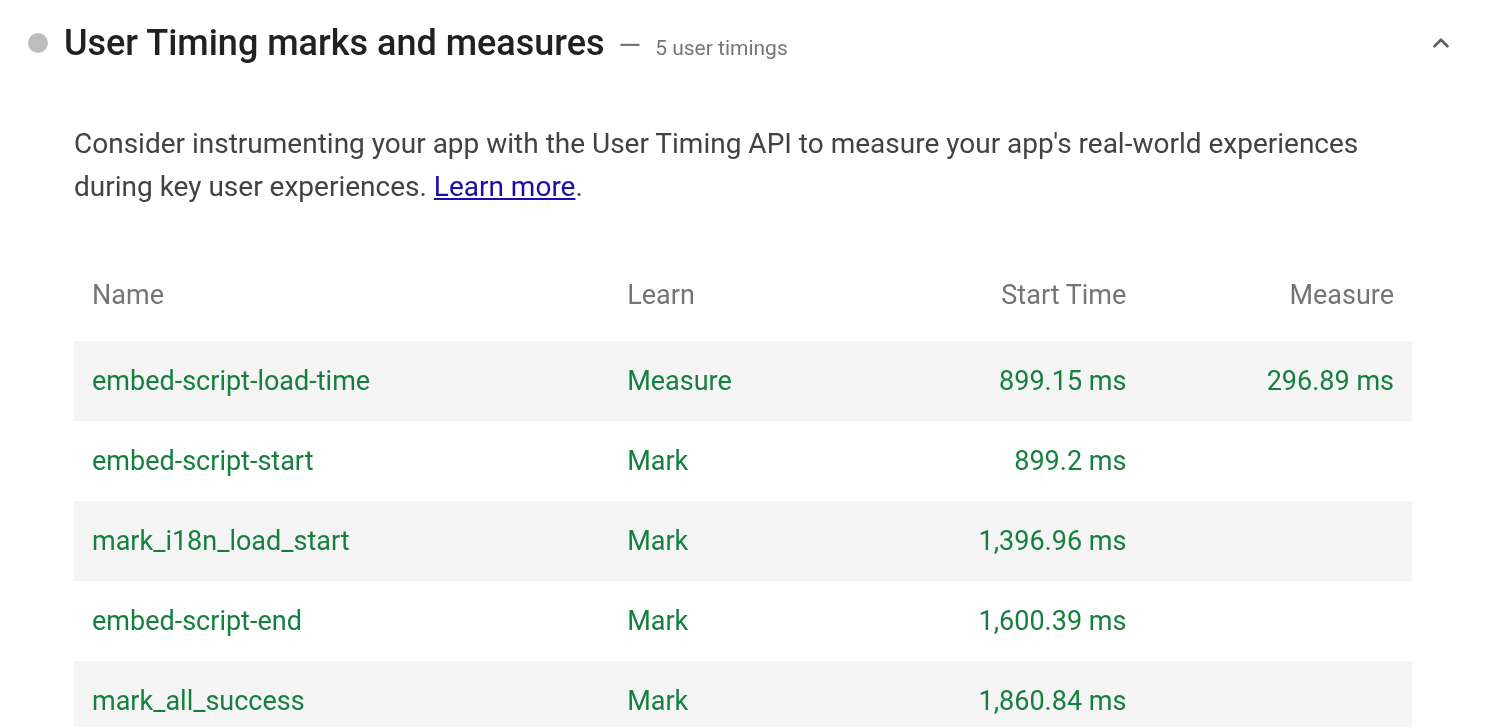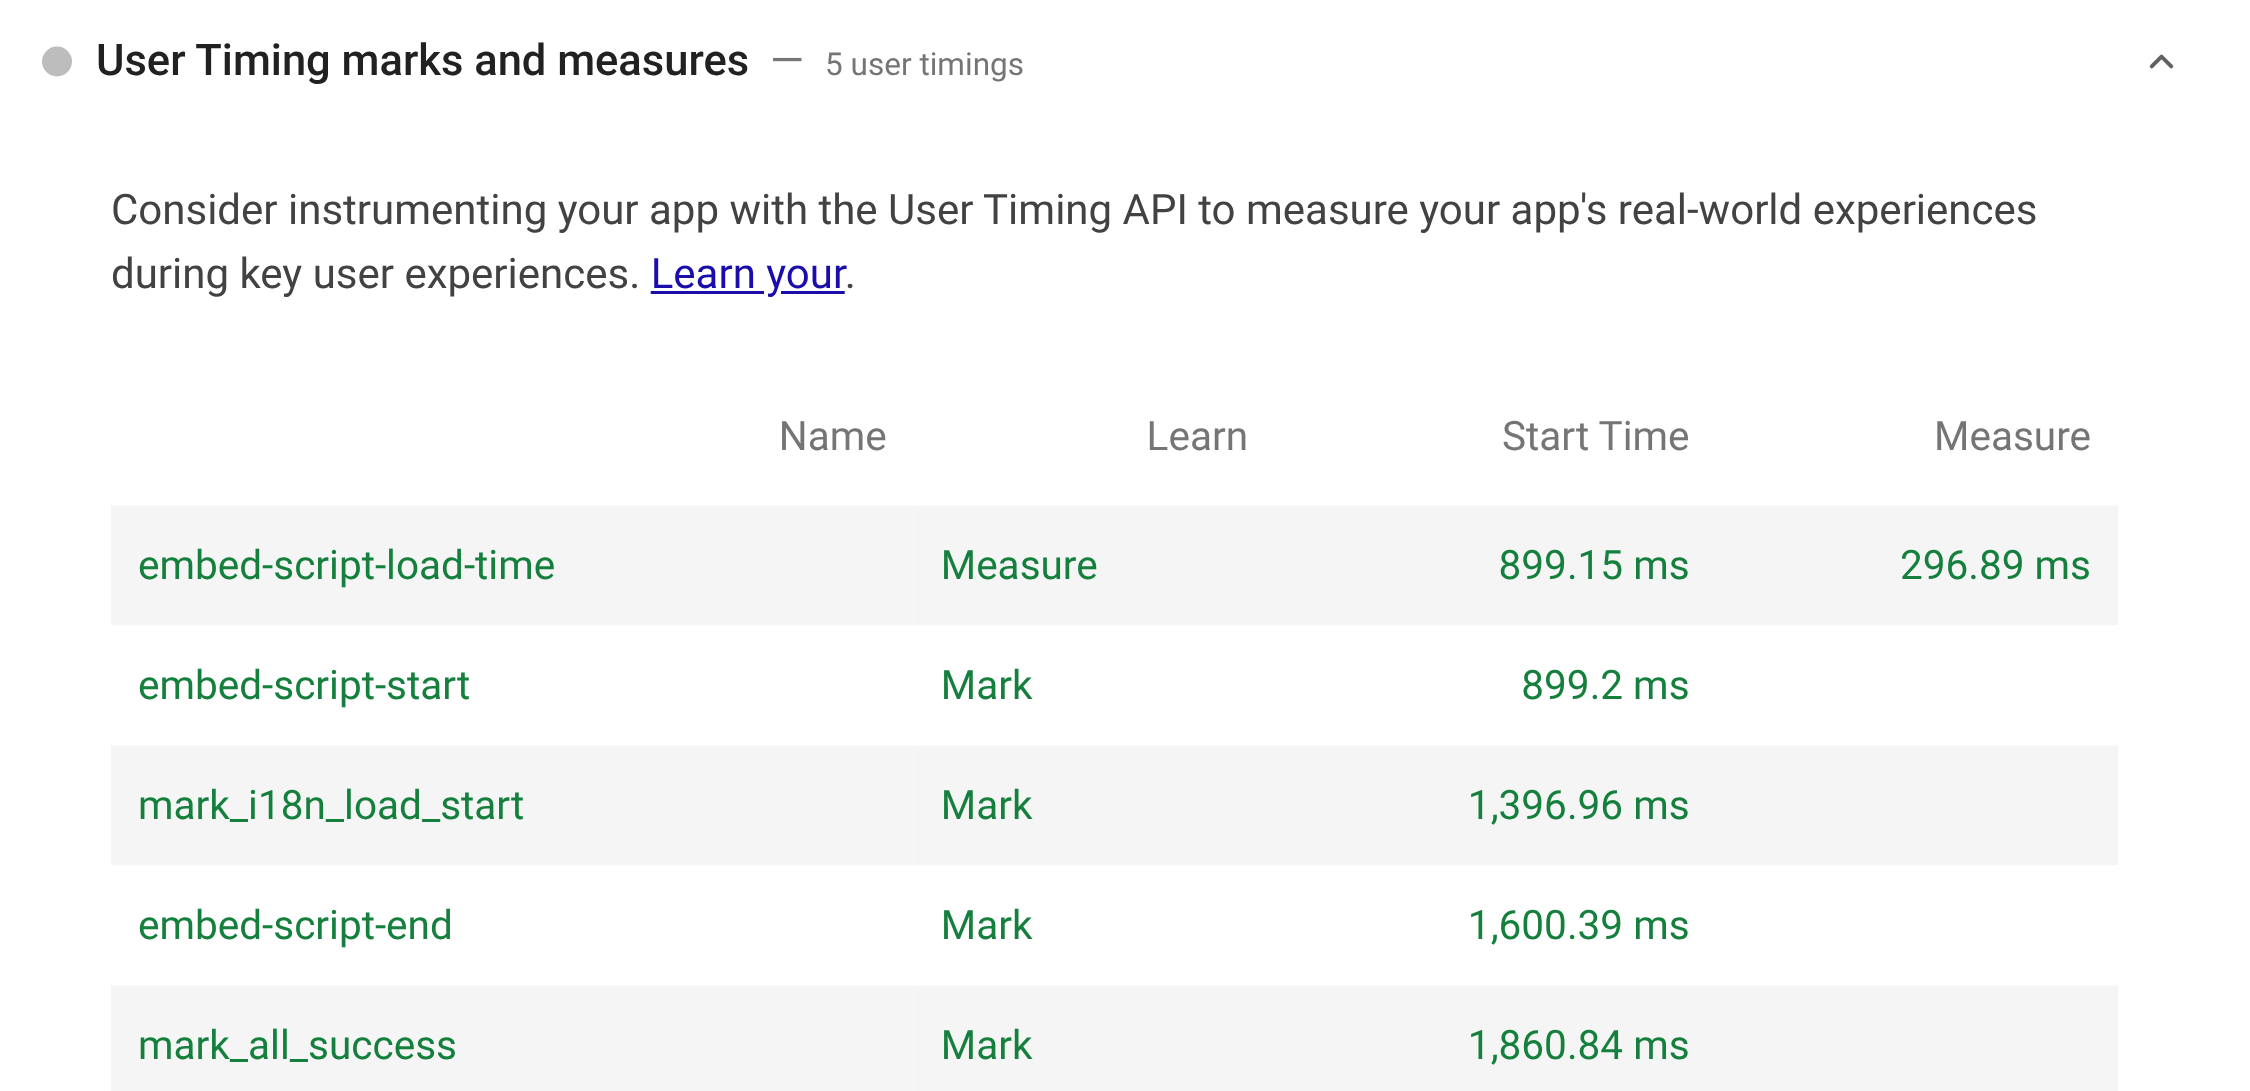--- a/index.html
+++ b/index.html
@@ -26,21 +26,21 @@
       background: #bdbdbd;
       flex-shrink: 0;
     }
     .audit-title-line {
       display: flex;
       align-items: baseline;
       gap: 14px;
       flex: 1;
     }
     .audit-title {
-      font-size: 29px;
+      font-size: 36px;
       font-weight: 500;
       color: #212121;
       letter-spacing: 0;
     }
     .audit-dash {
       font-size: 29px;
       color: #757575;
       font-weight: 400;
     }
     .audit-summary {
@@ -71,21 +71,21 @@
       color: #1a0dab;
       text-decoration: underline;
       cursor: pointer;
     }
     .timing-table {
       width: 100%;
       border-collapse: collapse;
       font-size: 27px;
     }
     .timing-table th {
-      text-align: right;
+      text-align: left;
       font-weight: 400;
       color: #757575;
       padding: 14px 18px 30px 18px;
     }
     .timing-table td {
       padding: 24px 18px;
       color: #15803d;
     }
     .timing-table tbody tr:nth-child(odd) { background: #f5f5f5; }
     .timing-table tbody tr:nth-child(even) { background: #fff; }
@@ -114,21 +114,21 @@
     </div>
     <div class="chevron">
       <svg width="26" height="26" viewBox="0 0 24 24" fill="none" stroke="#616161" stroke-width="2.4" stroke-linecap="round" stroke-linejoin="round">
           <polyline points="6 15 12 9 18 15"></polyline>
         </svg>
     </div>
   </div>
 
   <div class="audit-body">
     <p class="description">
-      <span>Consider instrumenting your app with the User Timing API to measure your app's real-world experiences during key user experiences. </span><a class="learn-more">Learn your</a><span>.</span>
+      <span>Consider instrumenting your app with the User Timing API to measure your app's real-world experiences during key user experiences. </span><a class="learn-more">Learn more</a><span>.</span>
     </p>
 
     <table class="timing-table">
       <thead>
         <tr>
           <th class="col-name">Name</th>
           <th class="col-type">Learn</th>
           <th class="col-start">Start Time</th>
           <th class="col-duration">Measure</th>
         </tr>

